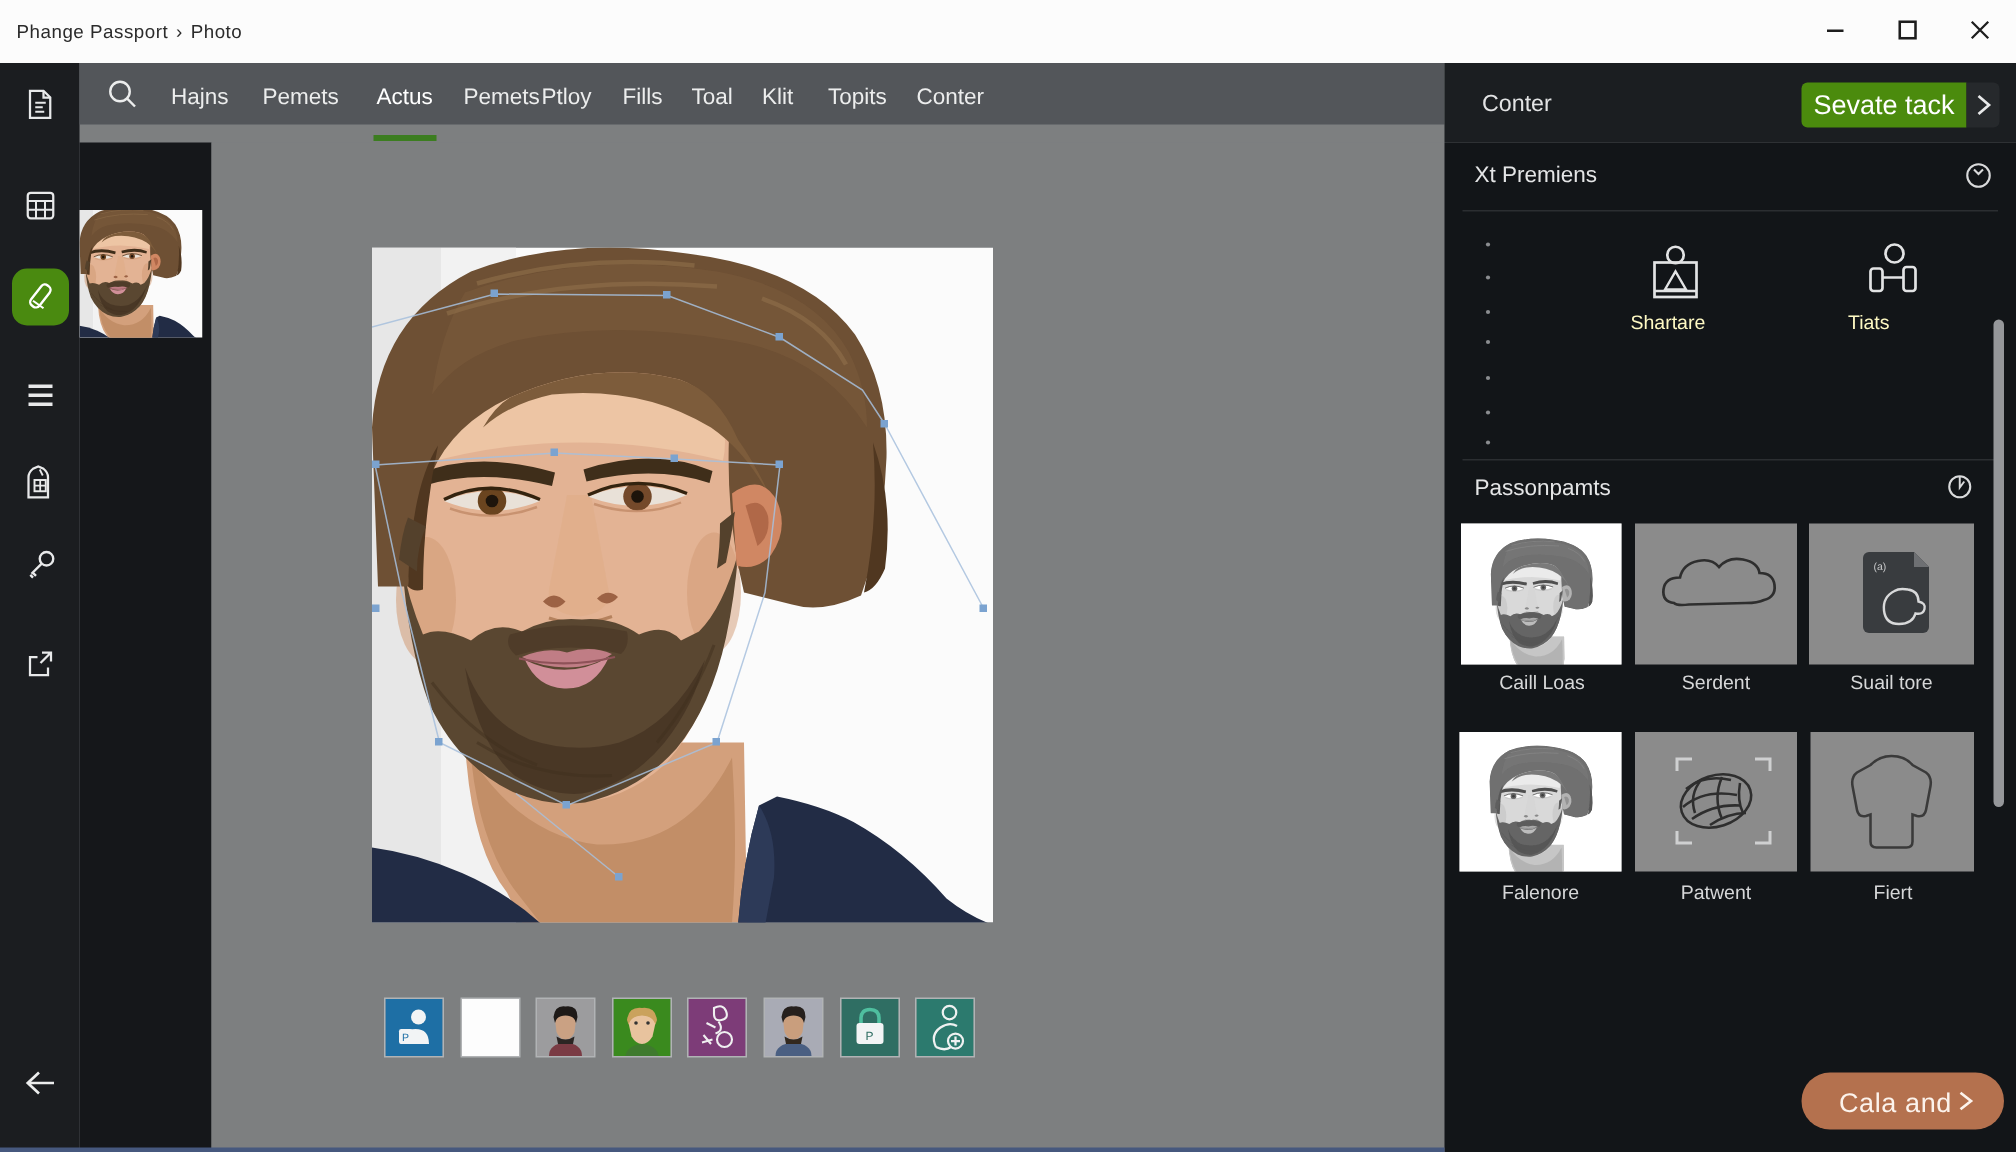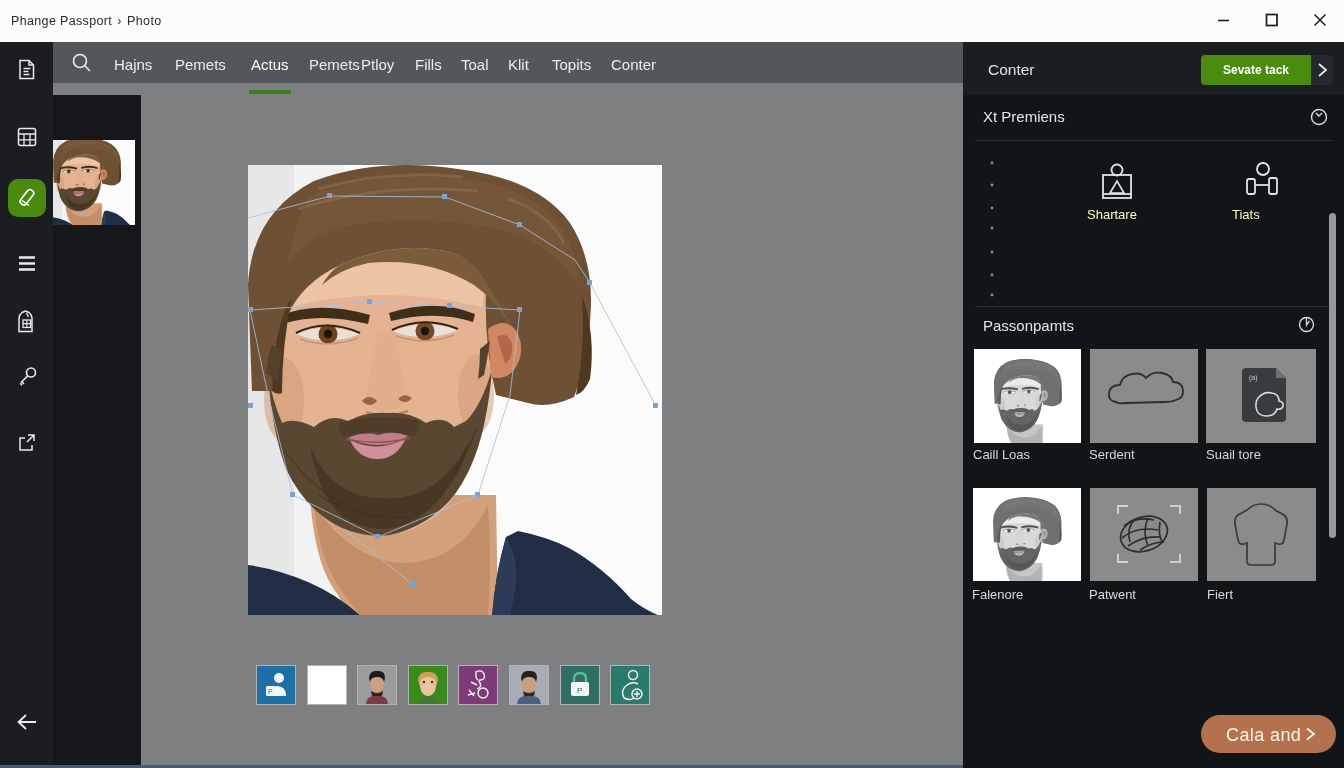--- a/index.html
+++ b/index.html
@@ -21,28 +21,28 @@
   #rhead{left:963px;top:42px;width:381px;height:53px;background:#1b1e21}
   
   #strip{left:53px;top:95px;width:88px;height:673px;background:#15171a}
   
   #canvas{left:141px;top:95px;width:822px;height:673px;background:#7d7f80}
   
   #rpanel{left:963px;top:95px;width:381px;height:673px;background:#121518;color:#e8e9ea}
   .sechead{font-size:15px;color:#e4e5e6}
   .divider{left:975px;width:357px;height:1px;background:#2b2e31}
   .tile{background:#8b8b8b;position:absolute}
-  .tlabel{position:absolute;font-size:13px;color:#d6d7d8;text-align:left;width:110px}
+  .tlabel{position:absolute;font-size:13px;color:#d6d7d8;text-align:center;width:110px}
   .iclabel{position:absolute;font-size:13px;color:#fef9c3;text-align:left}
   #scrollbar{left:1329px;top:213px;width:7px;height:325px;background:#95979a;border-radius:3.5px}
   #calabtn{left:1201px;top:715px;width:135px;height:38px;border-radius:19px;background:#b4714e}
   #calabtn span{position:absolute;left:25px;top:10px;font-size:18px;color:#fcf3ec;letter-spacing:.4px}
   
   #sevbtn{left:1201px;top:55px;width:110px;height:30px;border-radius:4px 0 0 4px;background:#4b8b0d;text-align:center}
-  #sevbtn span{font-size:12px;color:#fff;font-weight:bold;line-height:30px}
+  #sevbtn span{font-size:18px;color:#fff;font-weight:normal;line-height:30px}
   #sevchev{left:1311px;top:55px;width:22px;height:30px;border-radius:0 4px 4px 0;background:#26292c}
   #bottomline{left:0px;top:765px;width:963px;height:3px;background:#46587e}
   .stile{top:666px;width:38px;height:38px;outline:1px solid rgba(220,222,224,.55);overflow:hidden}
 </style>
 </head>
 <body>
 
 <div class="abs" id="titlebar"></div>
 <div class="abs" id="titletext">Phange Passport  ›  Photo</div>
 <svg class="abs winbtn" style="left:1217px" viewBox="0 0 14 14">

